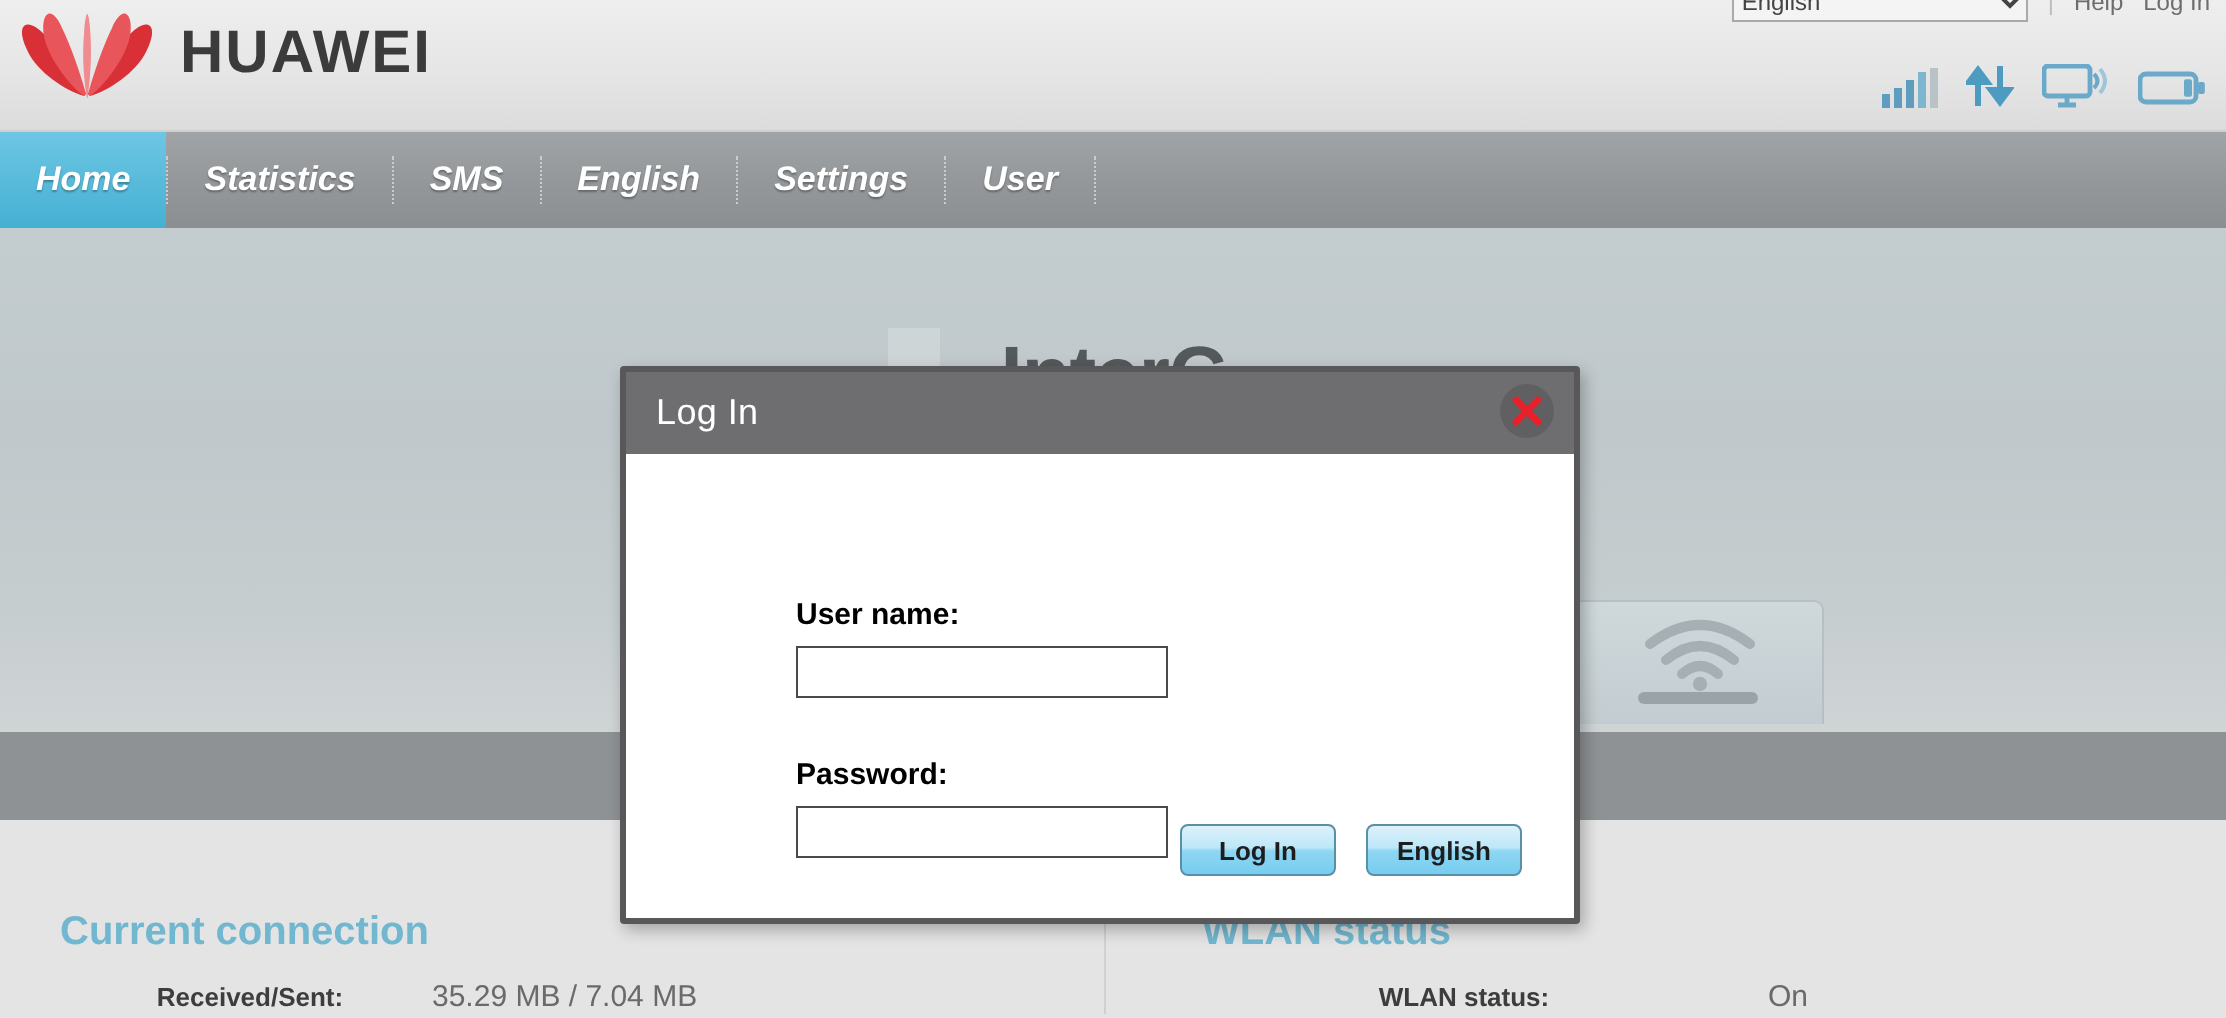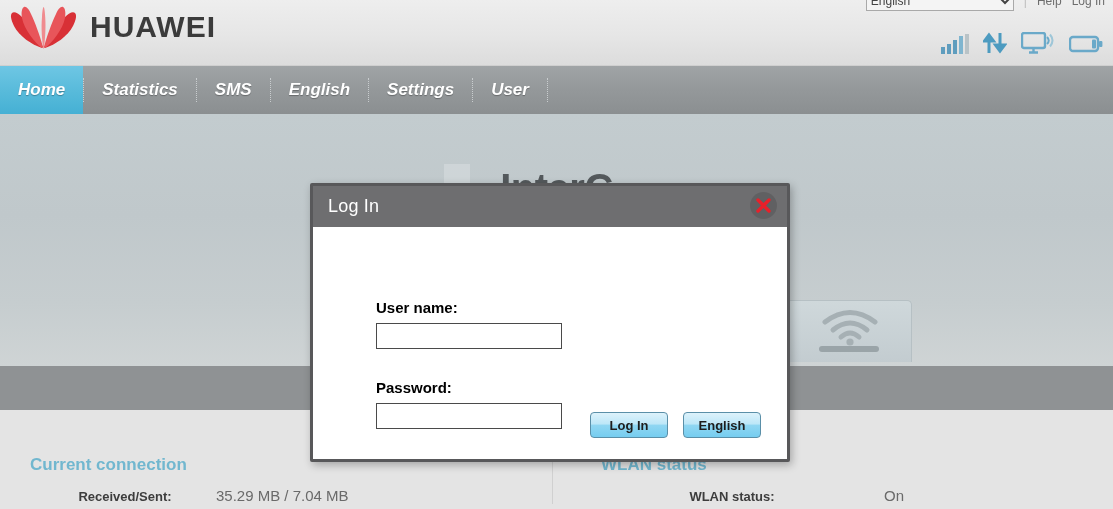--- a/index.html
+++ b/index.html
@@ -164,21 +164,21 @@
     left: 0; top: 410px;
     width: 1113px; height: 99px;
     background: #e4e4e4;
   }
   .bottom-col { position: absolute; top: 0; }
   .bottom-col.left  { left: 0;    width: 552px; }
   .bottom-col.right { left: 552px; width: 561px;
                       border-left: 1px solid #d0d0d0; }
 
   .section-title {
-    font-size: 17px;
+    font-size: 20px;
     font-weight: bold;
     color: #71b7cf;
     padding-top: 45px;
     padding-left: 30px;
   }
   .bottom-col.right .section-title { padding-left: 48px; }
 
   .stat-row {
     display: flex;
     align-items: baseline;
@@ -236,21 +236,21 @@
     border: none;
   }
   .dialog-close svg { display: block; }
 
   .dialog-body {
     position: relative;
     height: 232px;
     background: #ffffff;
     padding: 0;
   }
-  .field-group { padding-left: 63px; }
+  .field-group { padding-left: 41px; margin-left: 44px; }
   .field-group.first { padding-top: 72px; }
   .field-group.second { padding-top: 30px; }
   .field-label {
     font-size: 15px;
     font-weight: bold;
     color: #000000;
     margin-bottom: 7px;
   }
   .field-input {
     width: 186px; height: 26px;

